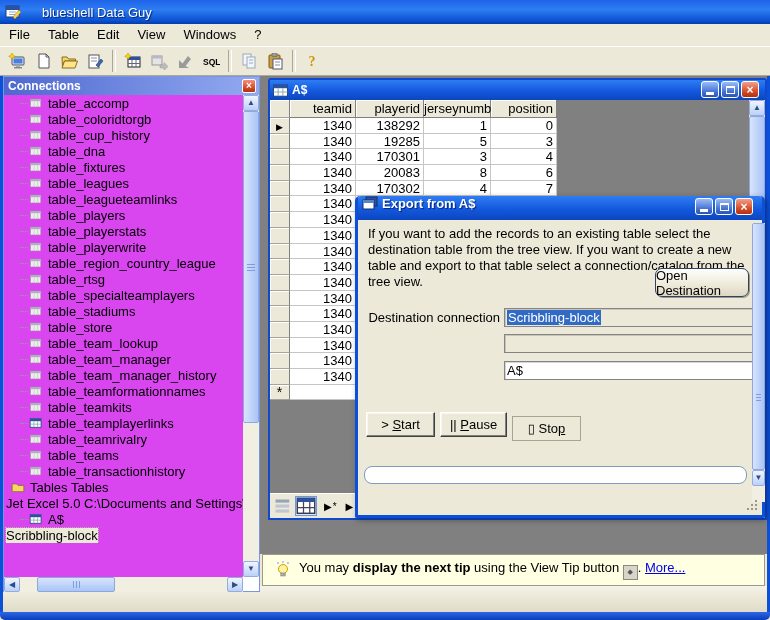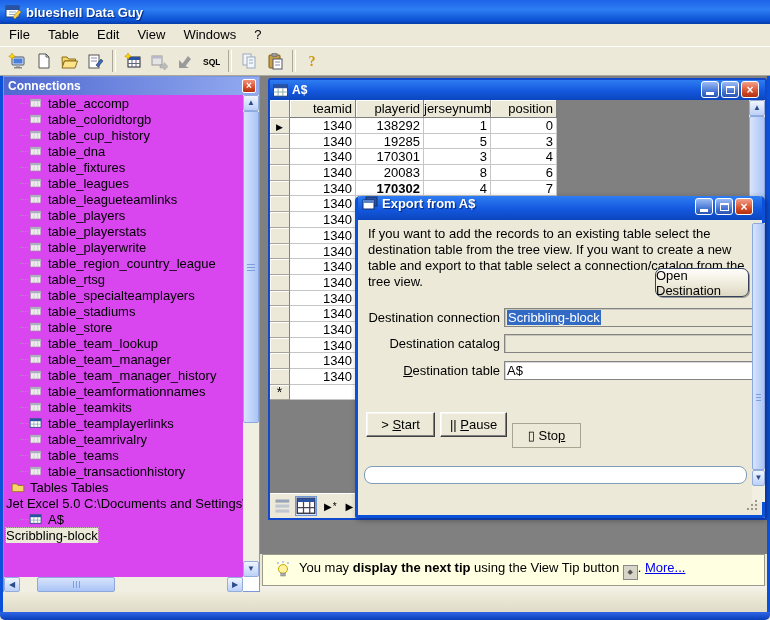--- a/index.html
+++ b/index.html
@@ -5,21 +5,21 @@
   html,body{margin:0;padding:0}
   body{width:770px;height:620px;position:relative;overflow:hidden;
        font-family:"Liberation Sans",sans-serif;font-size:13px;background:#ECE9D8;color:#000}
   .abs{position:absolute}
   .app{position:absolute;left:0;top:0;width:770px;height:620px}
 
   
   .titlebar{left:0;top:0;width:770px;height:24px;
     background:linear-gradient(180deg,#1E63E9 0%,#2E7DF2 40%,#0B52D4 85%,#063BA8 100%);
     display:flex;align-items:center}
-  .app-title{color:#fff;font-weight:bold;font-size:13px;margin-left:5px;text-shadow:1px 1px 1px #00257a}
+  .app-title{color:#fff;font-weight:normal;font-size:13px;margin-left:21px;text-shadow:1px 1px 1px #00257a}
   .app-icon{width:16px;height:16px;margin-left:5px;display:inline-block}
 
   
   .menubar{left:0;top:24px;width:674px;height:22px;background:#ECE9D8;
     border-bottom:1px solid #D8D4C4;display:flex;align-items:center}
   .menu-item{padding:0 9px;line-height:22px;cursor:default}
   .toolbar{left:0;top:46px;width:770px;height:30px;background:#ECE9D8;
     border-top:1px solid #fff;border-bottom:1px solid #ACA899;display:flex;align-items:center;padding-left:4px;box-sizing:border-box}
   .tbtn{width:24px;height:24px;display:flex;align-items:center;justify-content:center;margin:0 1px}
   .tbtn svg{width:18px;height:18px}
@@ -579,21 +579,21 @@
           <div class="grow">
             <div class="gsel" style="width: 20px; height: 15.7px;"></div>
             <div class="gcell" style="width: 66px; height: 15.7px;">1340</div>
             <div class="gcell" style="width: 68px; height: 15.7px;">20083</div>
             <div class="gcell" style="width: 67px; height: 15.7px;">8</div>
             <div class="gcell" style="width: 66px; height: 15.7px;">6</div>
           </div>
           <div class="grow">
             <div class="gsel" style="width: 20px; height: 15.7px;"></div>
             <div class="gcell" style="width: 66px; height: 15.7px;">1340</div>
-            <div class="gcell" style="width: 68px; height: 15.7px; font-weight: bold;">170302</div>
+            <div class="gcell" style="width: 68px; height: 15.7px;">170302</div>
             <div class="gcell" style="width: 67px; height: 15.7px;">4</div>
             <div class="gcell" style="width: 66px; height: 15.7px;">7</div>
           </div>
           <div class="grow">
             <div class="gsel" style="width: 20px; height: 15.7px;"></div>
             <div class="gcell" style="width: 66px; height: 15.7px;">1340</div>
             <div class="gcell" style="width: 68px; height: 15.7px;"></div>
             <div class="gcell" style="width: 67px; height: 15.7px;"></div>
             <div class="gcell" style="width: 66px; height: 15.7px;"></div>
           </div>
@@ -739,37 +739,35 @@
 
       <div class="btn-opendest abs">
         <span>Open Destination</span>
       </div>
 
       <div class="frow-label" style="top:112px">Destination connection</div>
       <div class="fld beige" style="top:112px">
         <span class="selected-text">Scribbling-block</span>
       </div>
 
-      <div class="frow-label" style="top:138px">Destination catalog</div>
       <div class="fld beige" style="top:138px">
         <span></span>
       </div>
 
-      <div class="frow-label" style="top:165px"><span class="u">D</span><span>estination table</span></div>
       <div class="fld white" style="top:165px">
         <span>A$</span>
       </div>
 
       <div class="btn3d" style="left:8px;top:216px;width:67px">
         <span><span>&gt; </span><span class="u">S</span><span>tart</span></span>
       </div>
       <div class="btn3d" style="left:82px;top:216px;width:65px">
         <span><span>|| </span><span class="u">P</span><span>ause</span></span>
       </div>
-      <div class="btnflat" style="left:154px;top:227px;width:67px">
+      <div class="btnflat" style="left:154px;top:220px;width:67px">
         <span><span>▯ Sto</span><span class="u">p</span><span></span></span>
       </div>
 
       <div class="statusfld abs"></div>
 
       <div class="dlg-sb abs sb-v">
         <div class="sb-thumb-v abs" style="left:0;top:0;width:13px;height:247px">
             <div class="gripv" style="top:170px"></div>
           </div>
         <div class="sb-btn abs" style="left:0;top:247px;width:13px;height:16px">▼</div>

